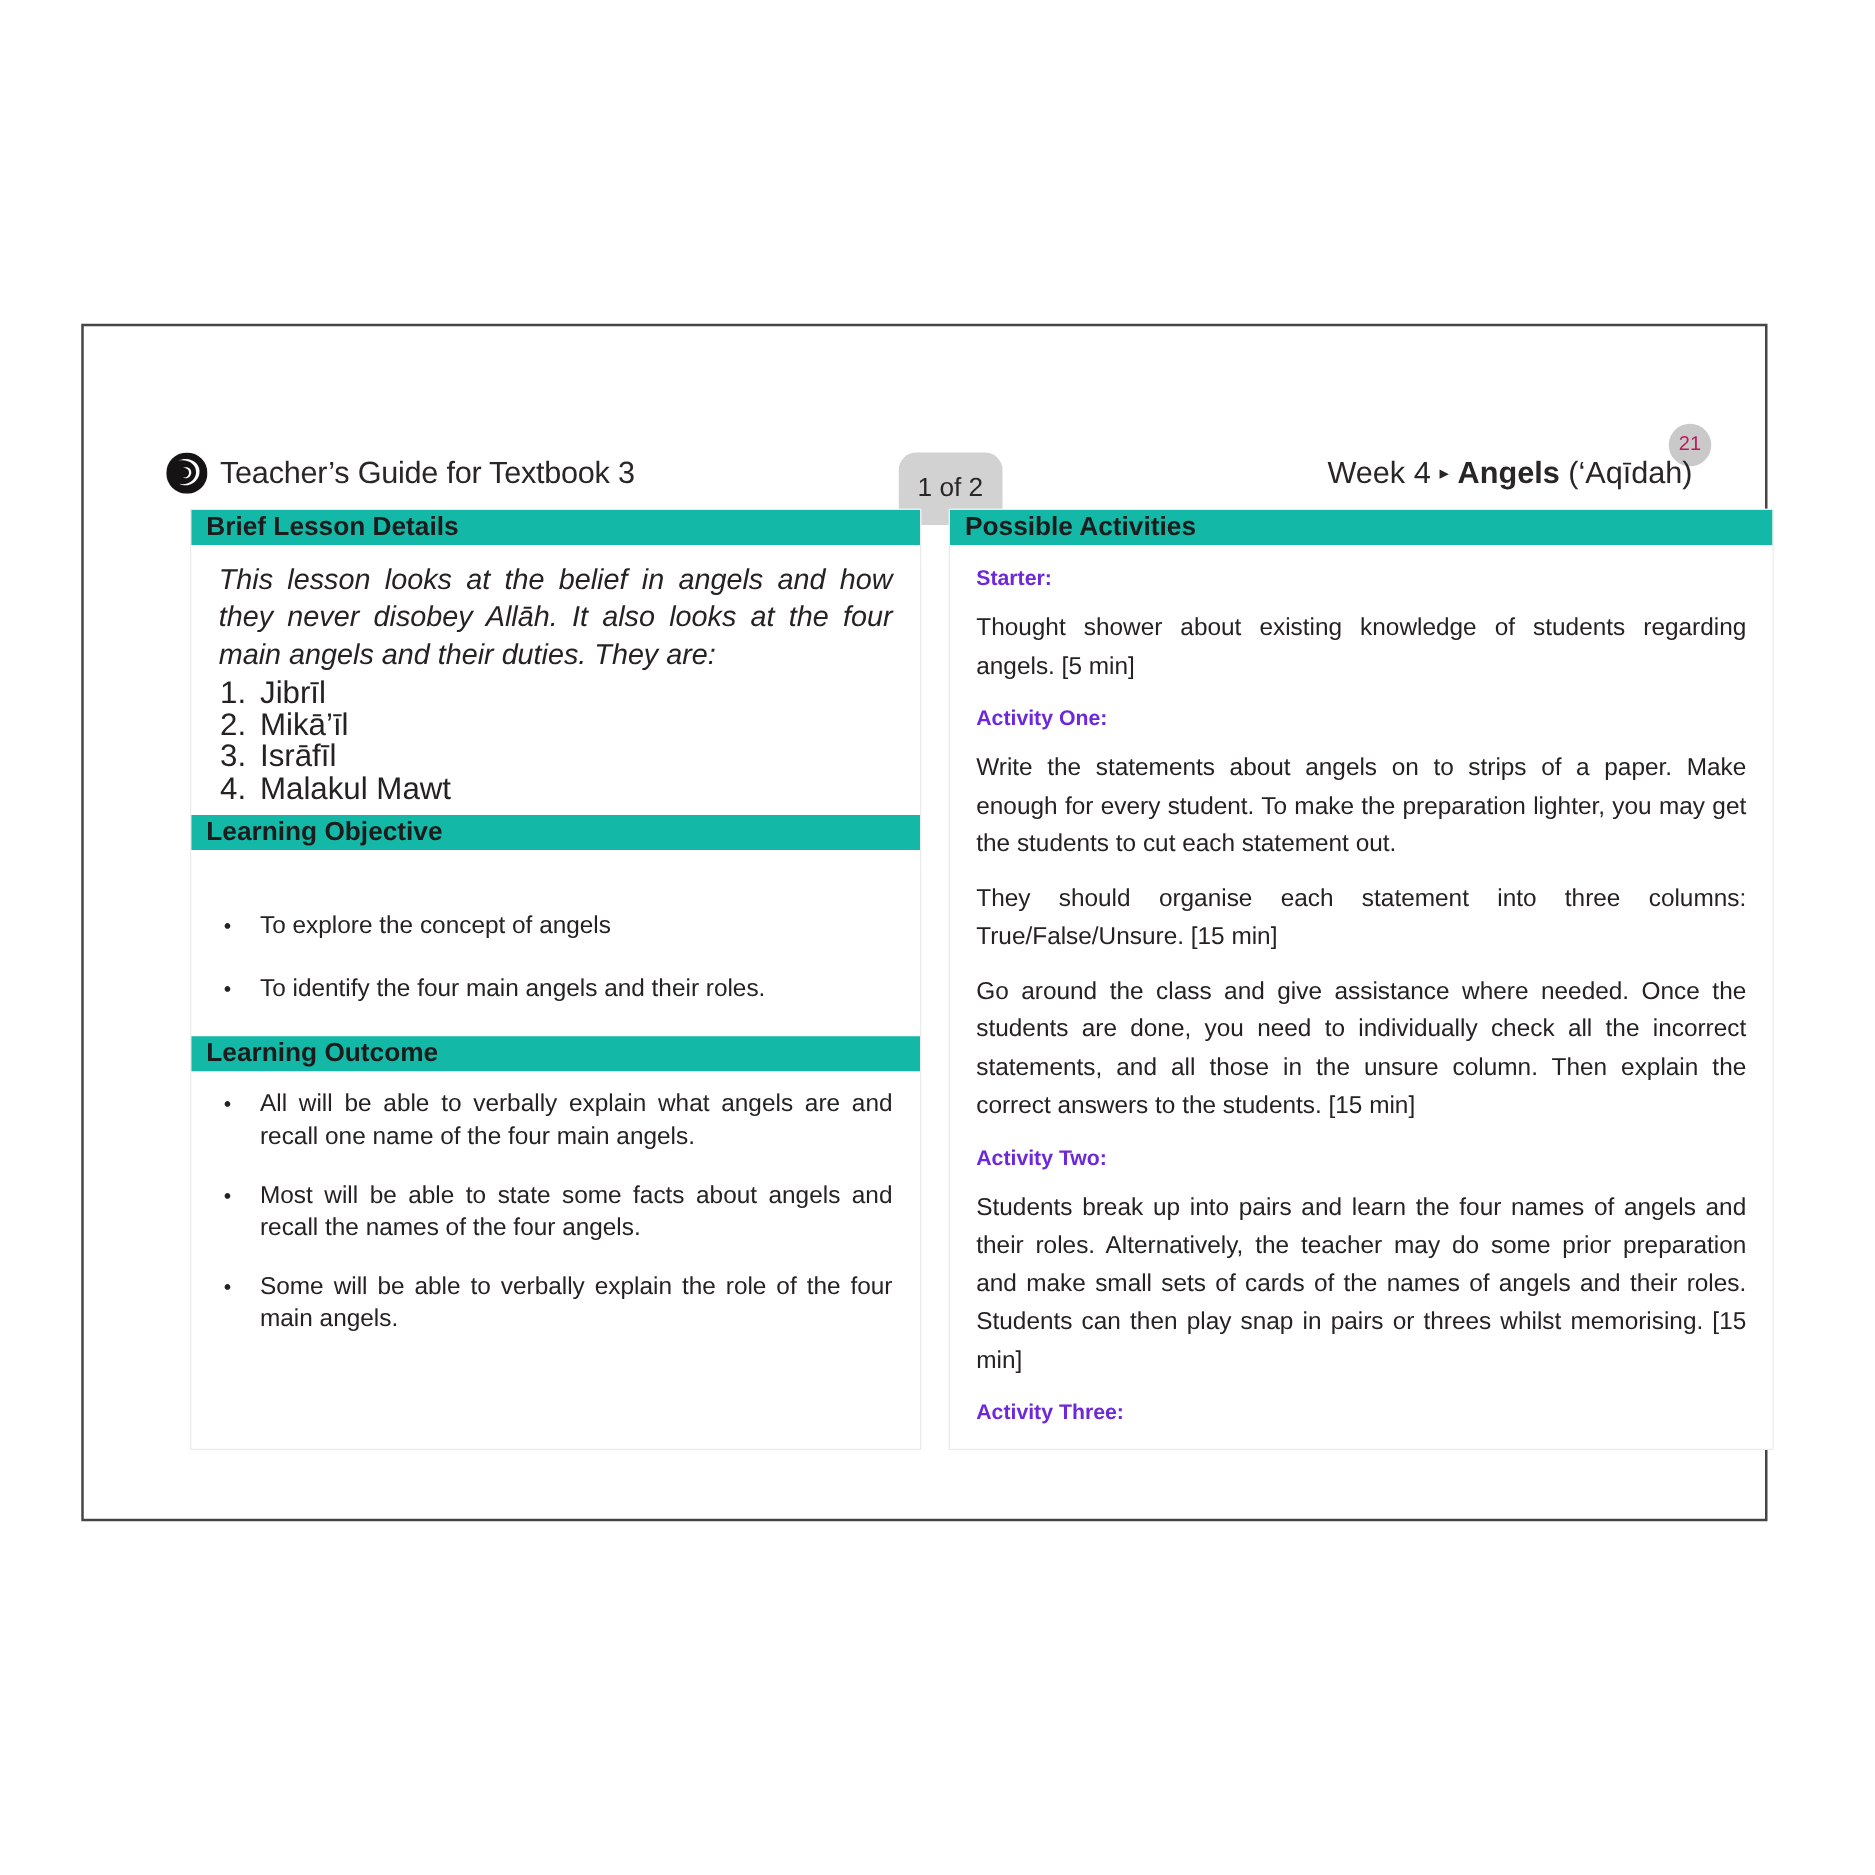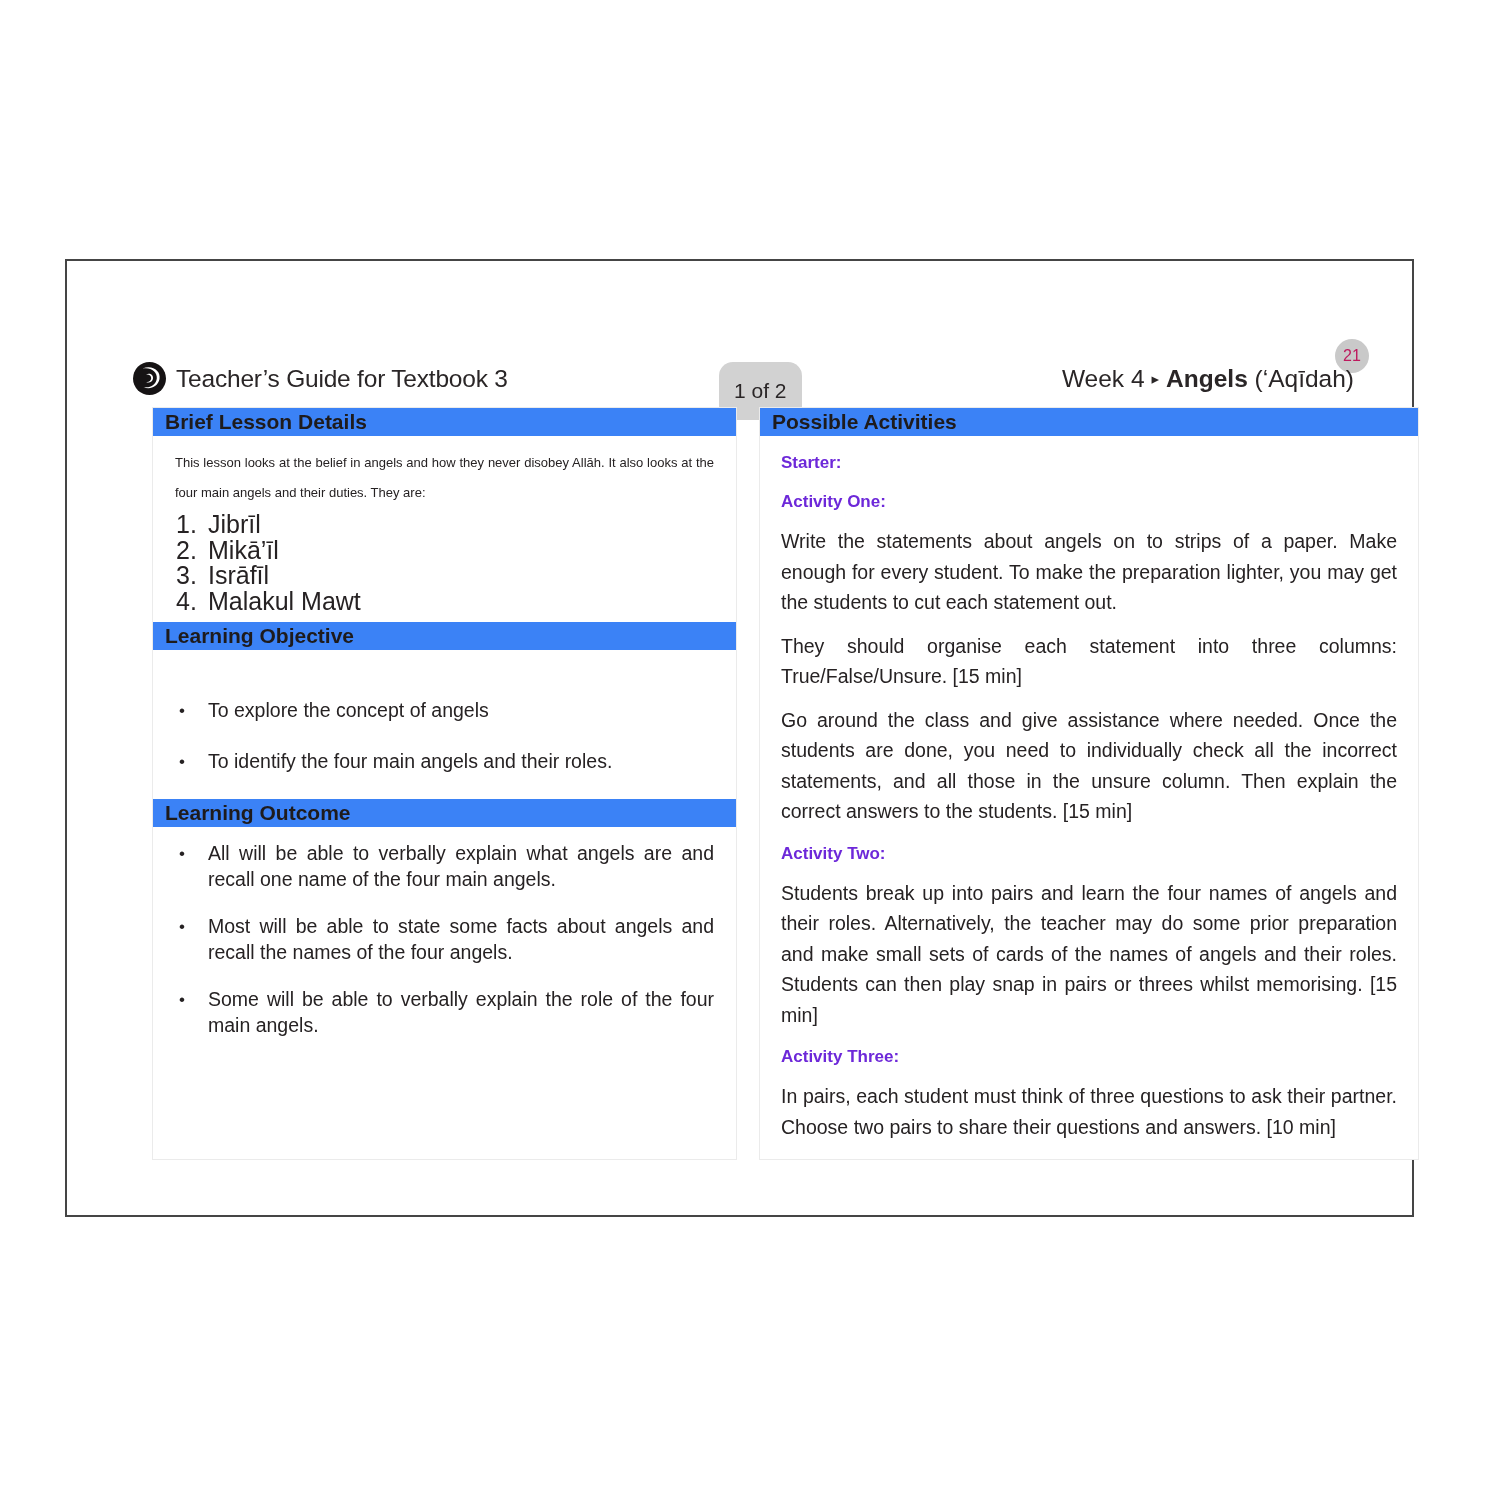--- a/index.html
+++ b/index.html
@@ -51,29 +51,29 @@
 
   
   .col {
     position: absolute; top: 146px; height: 753px;
     border: 1px solid #ebebeb; background: #ffffff; overflow: hidden;
   }
   .col-left  { left: 85px;  width: 585px; }
   .col-right { left: 692px; width: 660px; }
 
   .section-bar {
-    background: #3b82f6;
+    background: #14b8a6;
     font-weight: bold; font-size: 21px; line-height: 28px; height: 28px;
     padding: 0 12px; color: #1e1b1c;
   }
 
   
   .sec1-body { padding: 12px 22px 8px 22px; }
   .sec1-body p {
-    font-size: 13px; line-height: 30px; text-align: justify;
+    font-size: 23px; line-height: 30px; text-align: justify; font-style: italic;
   }
   ol.angel-list {
     list-style: none; counter-reset: item; margin-top: 4px;
   }
   ol.angel-list li {
     counter-increment: item;
     position: relative; padding-left: 33px;
     font-size: 25px; line-height: 25px; margin-bottom: 0.5px;
   }
   ol.angel-list li::before {
@@ -164,20 +164,21 @@
 
   </div>
 
   <div class="col col-right">
 
     <div class="section-bar">Possible Activities</div>
 
     <div class="activities-body">
 
       <div class="activity-label">Starter:</div>
+      <p class="activity-para">Thought shower about existing knowledge of students regarding angels. [5 min]</p>
 
       <div class="activity-label">Activity One:</div>
       <p class="activity-para">Write the statements about angels on to strips of a paper. Make enough for every student. To make the preparation lighter, you may get the students to cut each statement out.</p>
       <p class="activity-para">They should organise each statement into three columns: True/False/Unsure. [15 min]</p>
       <p class="activity-para">Go around the class and give assistance where needed. Once the students are done, you need to individually check all the incorrect statements, and all those in the unsure column. Then explain the correct answers to the students. [15 min]</p>
 
       <div class="activity-label">Activity Two:</div>
       <p class="activity-para">Students break up into pairs and learn the four names of angels and their roles. Alternatively, the teacher may do some prior preparation and make small sets of cards of the names of angels and their roles. Students can then play snap in pairs or threes whilst memorising. [15 min]</p>
 
       <div class="activity-label">Activity Three:</div>

